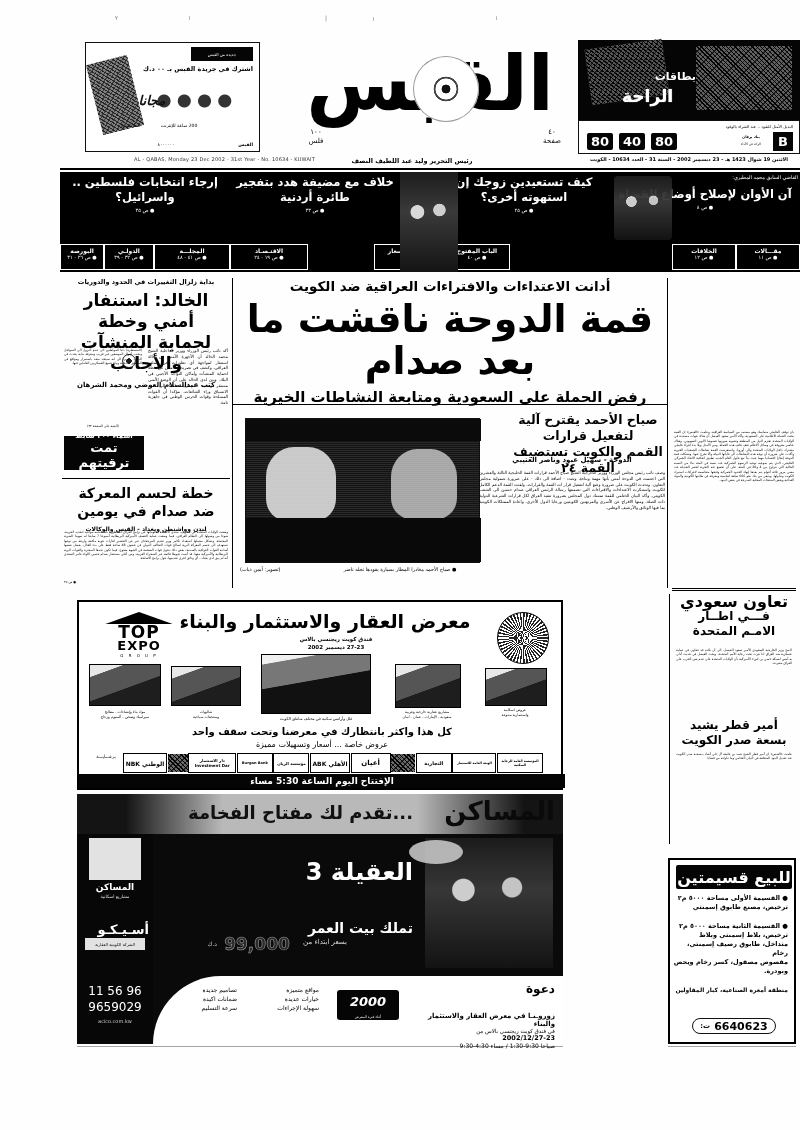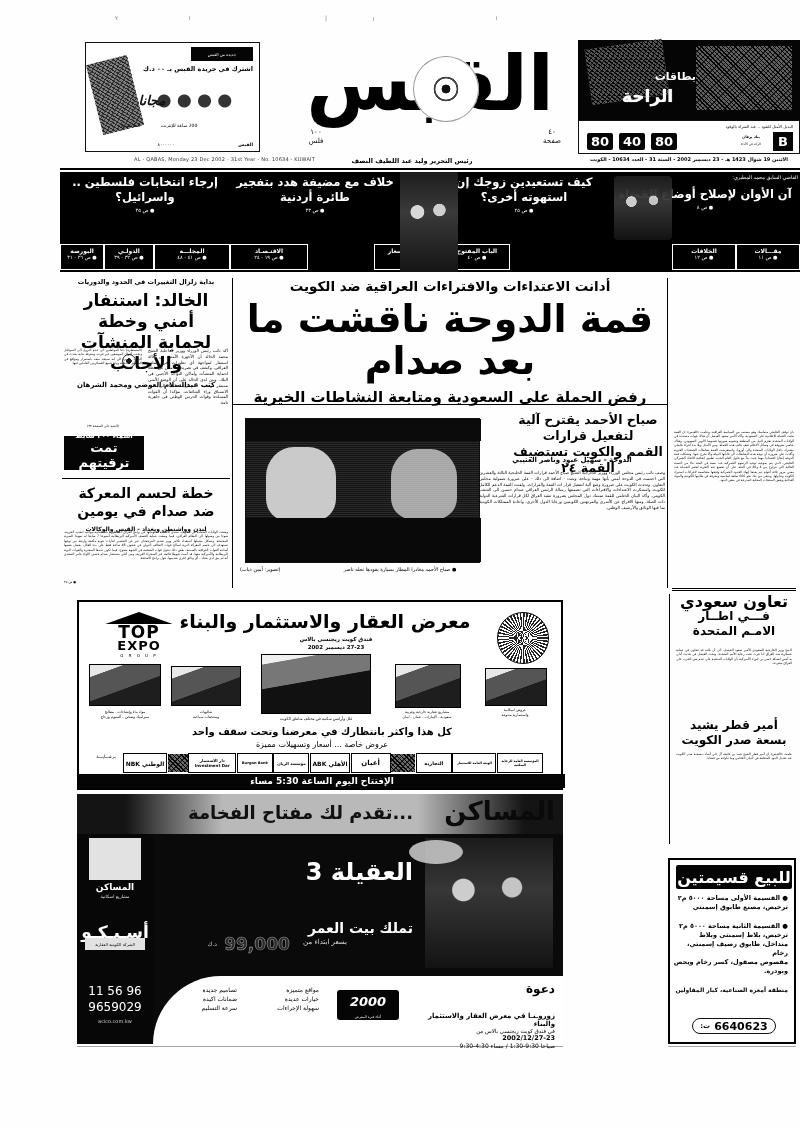--- a/index.html
+++ b/index.html
@@ -342,21 +342,21 @@
     <div class="bx" style="right:0;top:0;width:486px;height:40px;
          background:linear-gradient(90deg,#141414 0 10%,#b9b9b9 30% 70%,#141414 92% 100%);">
       <div class="bx" style="right:8px;top:2px;width:140px;font-size:26px;font-weight:bold;color:#0a0a0a;text-align:right;">المساكن</div>
       <div class="bx" style="right:150px;top:8px;width:260px;font-size:18px;font-weight:bold;color:#111;text-align:right;">...تقدم لك مفتاح الفخامة</div>
     </div>
 
     <div class="bx" style="left:0;top:40px;width:76px;height:210px;background:#070707;">
       <div class="bx" style="left:12px;top:4px;width:52px;height:42px;background:#e2e2e2;"></div>
       <div class="bx" style="left:4px;top:48px;width:68px;font-size:9px;font-weight:bold;color:#fff;text-align:center;">المساكن</div>
       <div class="bx" style="left:4px;top:60px;width:68px;font-size:4.5px;color:#ddd;text-align:center;">مشاريع اسكانية</div>
-      <div class="bx" style="left:4px;top:88px;width:68px;font-size:17px;font-weight:bold;color:#fff;text-align:center;">أسـيـكـو</div>
+      <div class="bx" style="left:4px;top:88px;width:68px;font-size:13px;font-weight:bold;color:#fff;">أسـيـكـو</div>
       <div class="bx ctr" style="left:8px;top:104px;width:60px;height:12px;background:#e2e2e2;color:#000;font-size:4px;">الشركة الكويتية العقارية</div>
       <div class="bx" style="left:2px;top:150px;width:72px;font-size:12px;color:#fff;text-align:center;line-height:15px;">96 56 11</div>
       <div class="bx" style="left:2px;top:166px;width:72px;font-size:12px;color:#fff;text-align:center;line-height:15px;">9659029</div>
       <div class="bx" style="left:2px;top:184px;width:72px;font-size:5px;color:#ccc;text-align:center;">acico.com.kw</div>
     </div>
 
     <div class="bx" style="left:76px;top:40px;width:410px;height:140px;">
       <div class="bx photo" style="right:10px;top:4px;width:128px;height:130px;opacity:.95;"></div>
       <div class="bx" style="right:150px;top:24px;width:180px;font-size:24px;font-weight:bold;color:#fff;text-align:right;">العقيلة 3</div>
       <div class="bx" style="right:150px;top:86px;width:180px;font-size:14px;font-weight:bold;color:#fff;text-align:right;">تملك بيت العمر</div>

